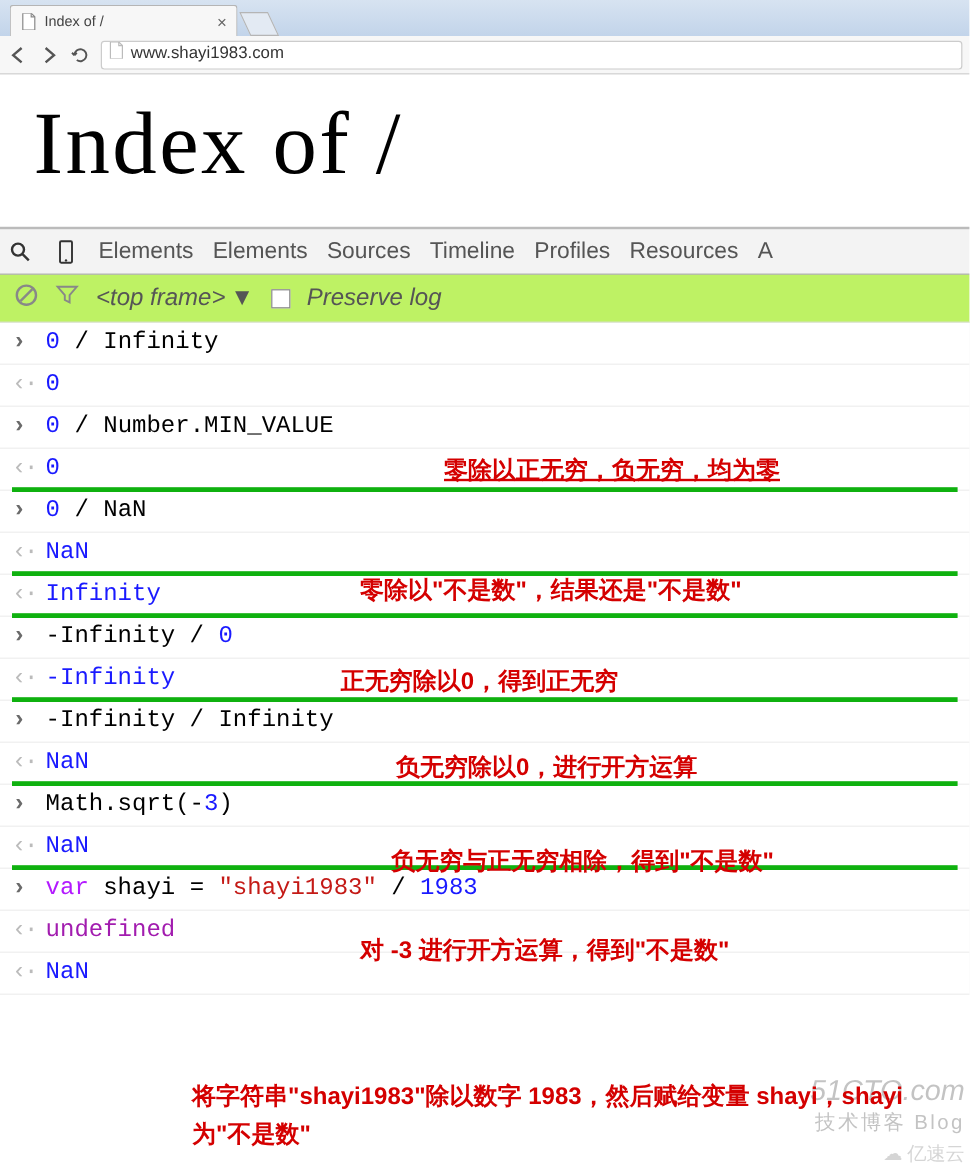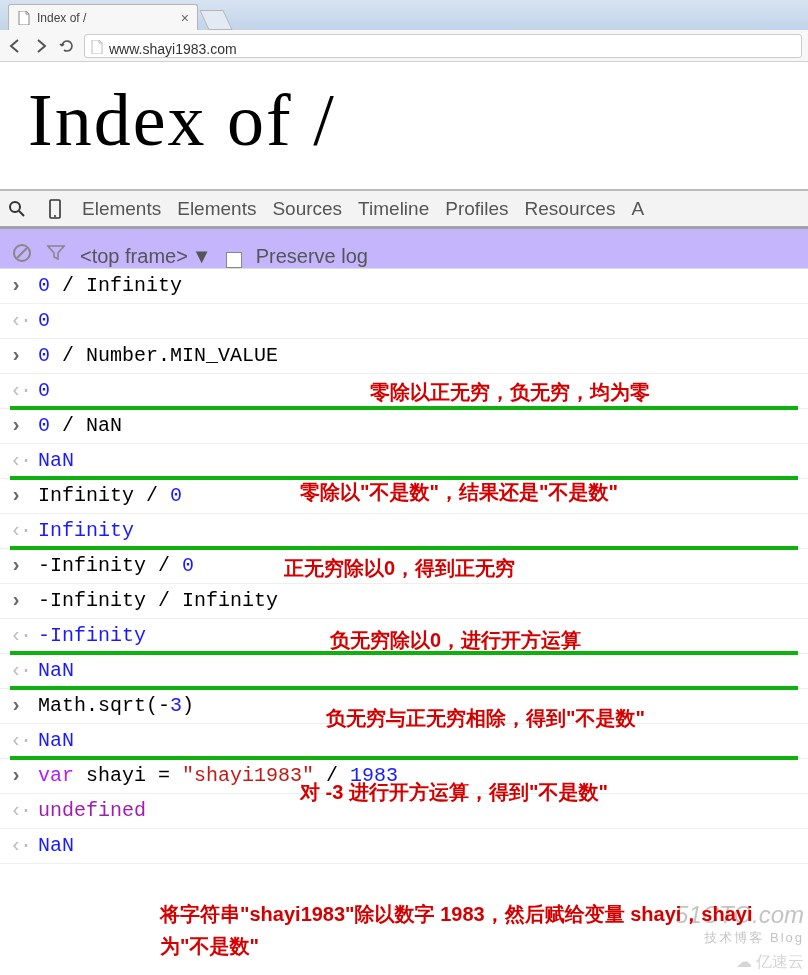--- a/index.html
+++ b/index.html
@@ -56,21 +56,21 @@
     padding: 0 6px;
     gap: 8px;
   }
   .nav-btn { width:18px; height:18px; display:flex; align-items:center; justify-content:center; color:#555; cursor:pointer; }
   .addr {
     flex:1;
     height:24px;
     border:1px solid #ccc;
     border-radius:3px;
     display:flex;
-    align-items:flex-end;
+    align-items:flex-start;
     padding:0 6px;
     gap:6px;
     background:#fff;
     font-size:14px;
     color:#333;
   }
   .addr .file-icon { color:#999; }
   .addr span.url { flex:1; }
 
   
@@ -86,35 +86,36 @@
   .devtools {
     border-top: 2px solid #bbb;
     background: #f3f3f3;
   }
   .dt-tabs {
     display:flex;
     align-items:center;
     height: 38px;
     padding: 0 6px;
     gap: 16px;
-    border-bottom: 3px solid #a3a3a3;
+    border-bottom: 1px solid #a3a3a3;
   }
   .dt-tabs .ic { width:22px; height:22px; display:flex; align-items:center; justify-content:center; cursor:pointer; }
   .dt-tabs .tab-item { font-size: 19px; color:#555; cursor:pointer; white-space:nowrap; }
 
   .dt-toolbar {
     display:flex;
-    align-items:flex-end;
+    align-items:center;
     height: 40px;
     padding: 0 12px;
     gap: 14px;
-    background:#c4b5fd;
+    background:#bef264;
     border-bottom: 1px solid #ddd;
     font-size: 20px;
     color:#555;
+    font-style:italic;
   }
   .dt-toolbar .frame { display:flex; align-items:center; gap:4px; }
   .dt-toolbar .cb { width:16px; height:16px; border:1px solid #888; background:#fff; }
 
   
   .console {
     font-family: Consolas, "Courier New", monospace;
     font-size: 20px;
     background:#fff;
     position: relative;
@@ -152,21 +153,21 @@
   
   .wm1, .wm2 {
     position:absolute;
     right:4px;
     opacity:0.35;
     font-family: Arial, sans-serif;
     text-align:right;
     pointer-events:none;
   }
   .wm1 { bottom:28px; font-size:24px; font-style:italic; font-weight:normal; color:#555; text-shadow:1px 1px #fff; }
-  .wm1 small { display:block; font-size:13px; font-style:normal; letter-spacing:2px; }
+  .wm1 small { display:block; font-size:17px; font-style:normal; letter-spacing:2px; }
   .wm2 { bottom:2px; font-size:16px; color:#888; }
   .wm2 .cloud { display:inline-block; margin-right:4px; }
 </style>
 </head>
 <body>
 
 <div class="tab-strip">
   <div class="tab">
     <span class="favicon">
       <svg width="12" height="14" viewBox="0 0 12 14">
@@ -273,43 +274,39 @@
       <div class="row">
         <span class="arrow in"></span>
         <span class="code"><span class="num">0</span><span> / NaN</span></span>
       </div>
       <div class="row">
         <span class="arrow out"></span>
         <span class="code"><span class="num">NaN</span></span>
         <div class="green-line"></div>
       </div>
       <div class="row">
-        <span class="arrow in"></span>
-        <span class="code"><span>Infinity / </span><span class="num">0</span></span>
-      </div>
-      <div class="row">
         <span class="arrow out"></span>
         <span class="code"><span class="num">Infinity</span></span>
         <div class="green-line"></div>
       </div>
       <div class="row">
         <span class="arrow in"></span>
         <span class="code"><span>-Infinity / </span><span class="num">0</span></span>
       </div>
       <div class="row">
+        <span class="arrow out"></span>
+        <span class="code"><span class="num">-Infinity</span></span>
+        <div class="green-line"></div>
+      </div>
+      <div class="row">
         <span class="arrow in"></span>
         <span class="code"><span>-Infinity / Infinity</span></span>
       </div>
       <div class="row">
         <span class="arrow out"></span>
-        <span class="code"><span class="num">-Infinity</span></span>
-        <div class="green-line"></div>
-      </div>
-      <div class="row">
-        <span class="arrow out"></span>
         <span class="code"><span class="num">NaN</span></span>
         <div class="green-line"></div>
       </div>
       <div class="row">
         <span class="arrow in"></span>
         <span class="code"><span>Math.sqrt(-</span><span class="num">3</span><span>)</span></span>
       </div>
       <div class="row">
         <span class="arrow out"></span>
         <span class="code"><span class="num">NaN</span></span>
@@ -324,21 +321,21 @@
         <span class="code"><span class="und">undefined</span></span>
       </div>
       <div class="row">
         <span class="arrow out"></span>
         <span class="code"><span class="num">NaN</span></span>
       </div>
     </div>
 </div>
 
 <div id="annotations">
-    <div class="note" style="top: 376px; left: 370px;">零除以正无穷，负无穷，均为零</div>
+    <div class="note" style="top: 376px; left: 370px; text-decoration: underline;">零除以正无穷，负无穷，均为零</div>
     <div class="note" style="top: 476px; left: 300px;">零除以"不是数"，结果还是"不是数"</div>
     <div class="note" style="top: 552px; left: 284px;">正无穷除以0，得到正无穷</div>
     <div class="note" style="top: 624px; left: 330px;">负无穷除以0，进行开方运算</div>
     <div class="note" style="top: 702px; left: 326px;">负无穷与正无穷相除，得到"不是数"</div>
     <div class="note" style="top: 776px; left: 300px;">对 -3 进行开方运算，得到"不是数"</div>
     <div class="note" style="top: 898px; left: 160px; width: 620px;">将字符串"shayi1983"除以数字 1983，然后赋给变量 shayi，shayi 为"不是数"</div>
   </div>
 
 <div class="wm1">
   <span>51CTO.com</span>

